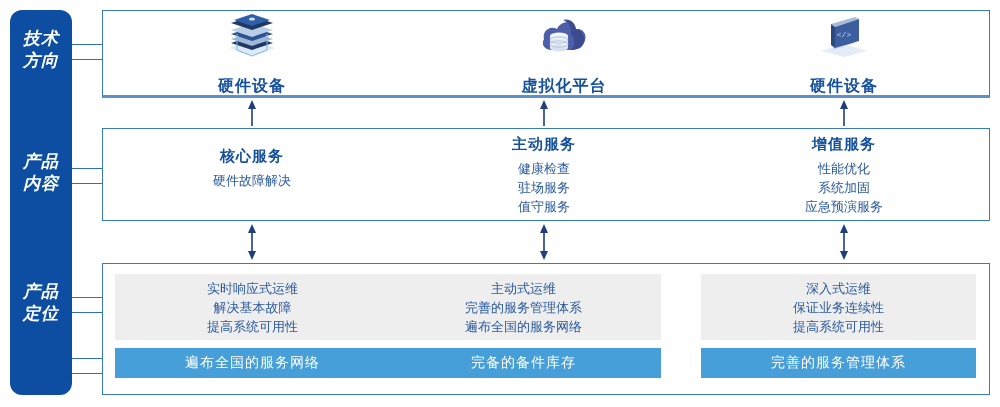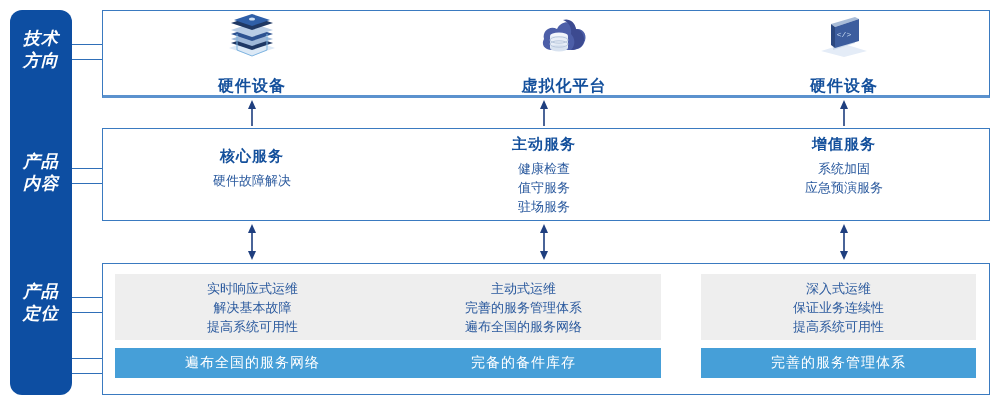--- a/index.html
+++ b/index.html
@@ -232,26 +232,27 @@
   <div class="panel panel-mid"></div>
 
   <div class="svc-col" style="left:122px; top:147px">
     <div class="svc-title">核心服务</div>
     <div class="svc-item">硬件故障解决</div>
   </div>
 
   <div class="svc-col" style="left:414px; top:135px">
     <div class="svc-title">主动服务</div>
     <div class="svc-item">健康检查</div>
+    <div class="svc-item">驻场服务</div>
     <div class="svc-item">值守服务</div>
-    <div class="svc-item">驻场服务</div>
   </div>
 
   <div class="svc-col" style="left:714px; top:135px">
     <div class="svc-title">增值服务</div>
+    <div class="svc-item">性能优化</div>
     <div class="svc-item">系统加固</div>
     <div class="svc-item">应急预演服务</div>
   </div>
 
   <div class="arrow" style="left:242px; top:224px">
     <svg width="20" height="36" viewBox="0 0 20 36">
       <path d="M10,0 L14,9 L6,9 Z" fill="#1f3f7f"></path>
       <path d="M10,36 L14,27 L6,27 Z" fill="#1f3f7f"></path>
       <rect x="9.2" y="6" width="1.6" height="24" fill="#1f3f7f"></rect>
     </svg>

